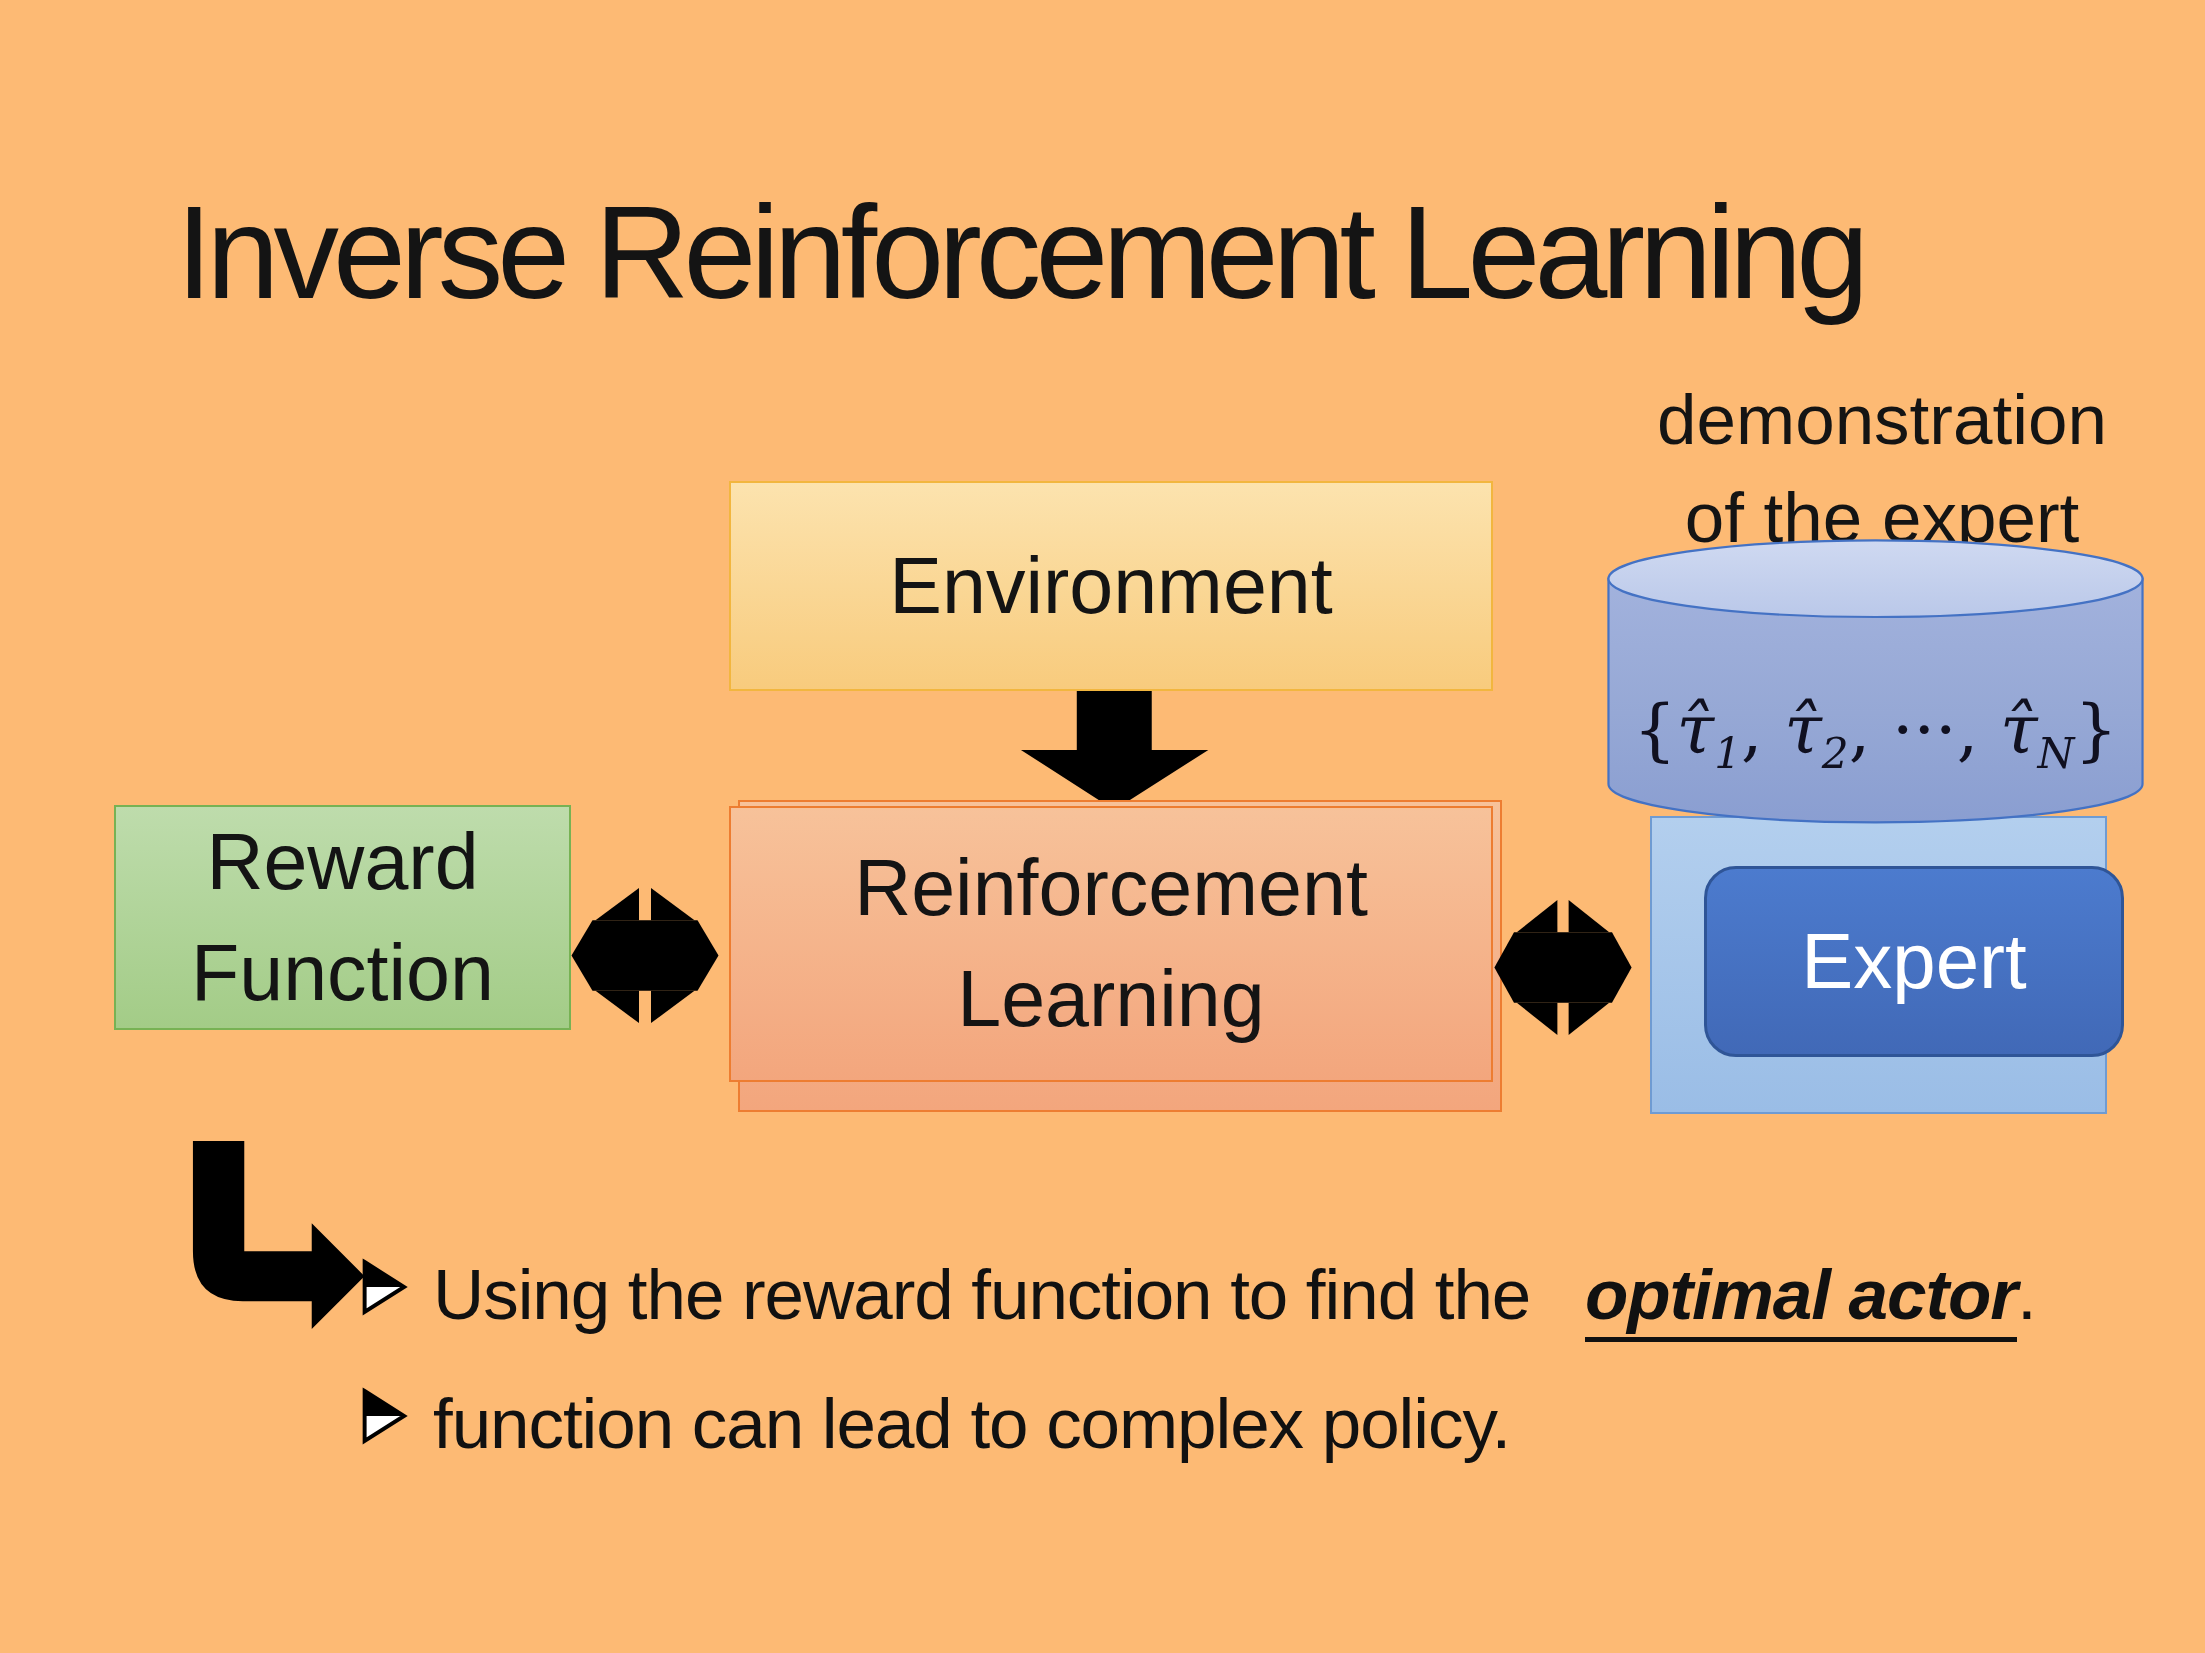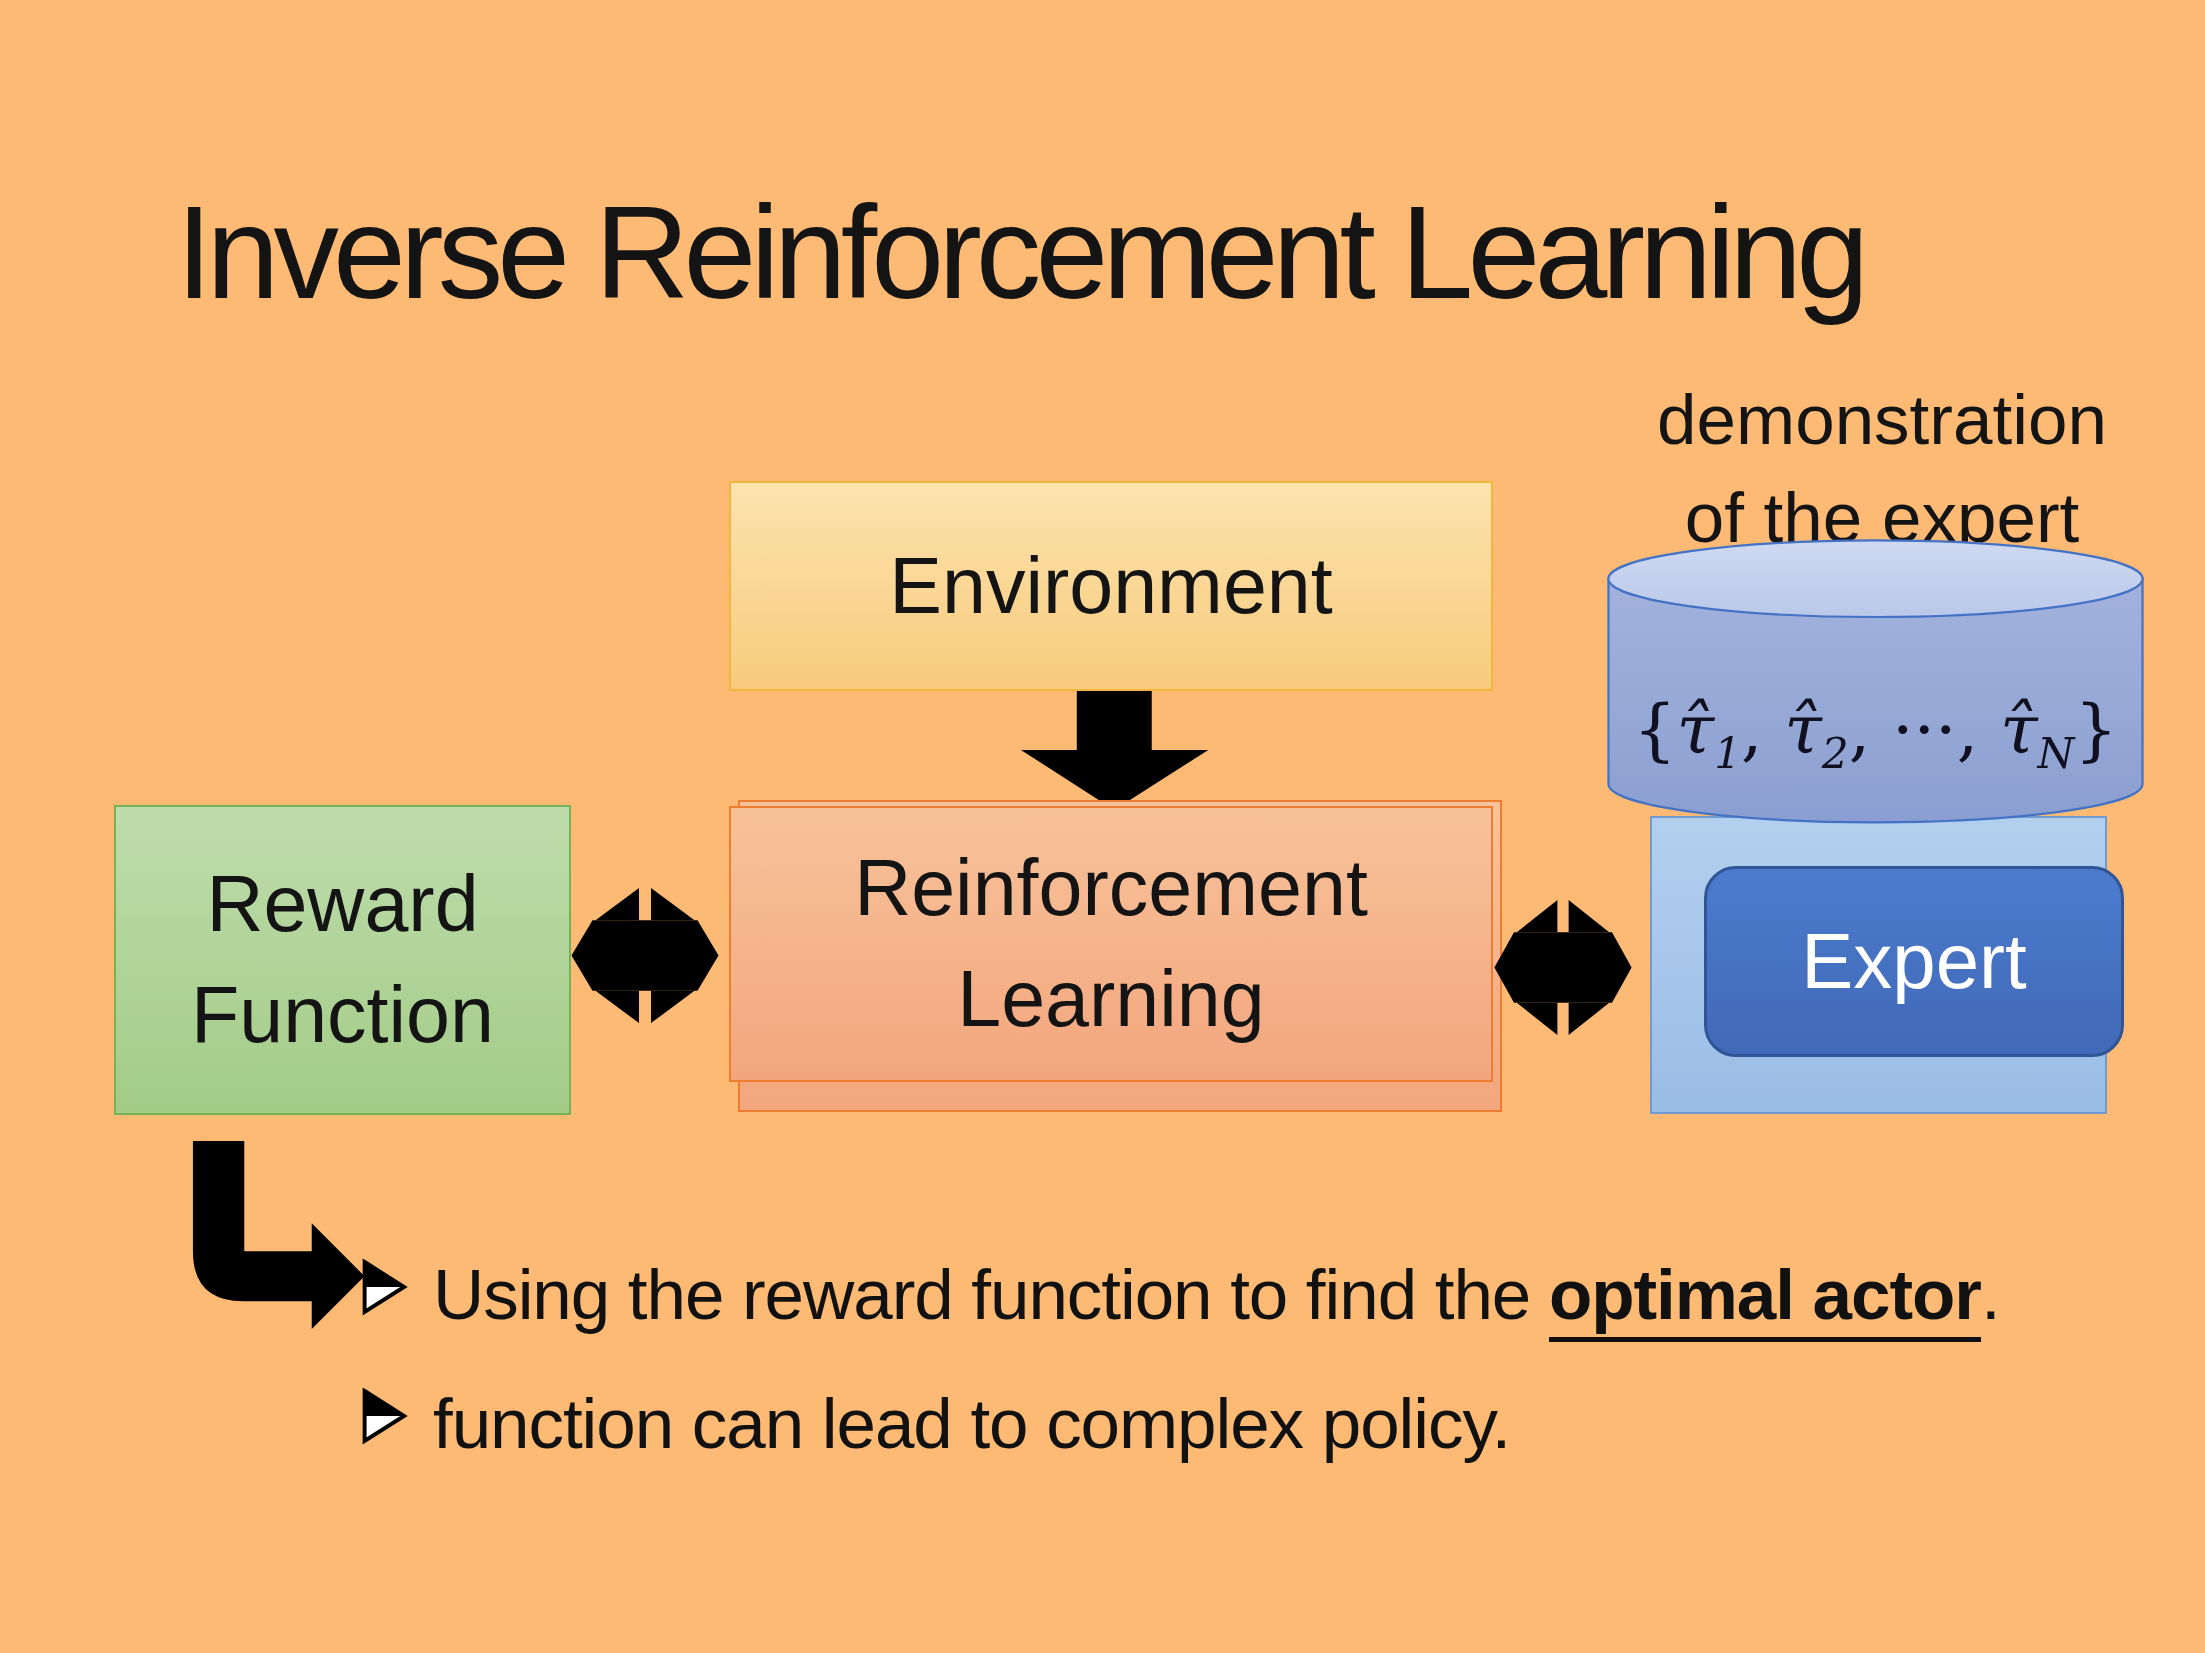--- a/index.html
+++ b/index.html
@@ -29,21 +29,21 @@
     left:738px;top:800px;width:764px;height:312px;
     background:linear-gradient(#F7C29A,#F3A67D);border:2.2px solid #ED7D31;
     position:absolute;box-sizing:border-box;z-index:2;
   }
   .rl-box{
     left:729px;top:806px;width:764px;height:276px;
     background:linear-gradient(#F7C29A,#F3A67D);border:2.2px solid #ED7D31;
     font-size:79px;line-height:1.4;z-index:3;
   }
   .green-box{
-    left:114px;top:805px;width:457px;height:310px;
+    left:114px;top:805px;width:457px;height:225px;
     background:linear-gradient(#BEDCAC,#A3CC87);border:2.2px solid #77B254;
     font-size:79px;line-height:1.4;z-index:3;
   }
   .expert-container{
     left:1650px;top:816px;width:457px;height:298px;
     background:linear-gradient(#B3CFEE,#9ABDE6);border:2.2px solid #6F9BD2;
     position:absolute;box-sizing:border-box;z-index:1;
   }
   .expert-box{
     left:1704px;top:866px;width:420px;height:191px;border-radius:32px;
@@ -66,22 +66,22 @@
   .quad-right{position:absolute;left:1493px;top:894px;width:140px;height:147px;z-index:4;}
   .bent-arrow{position:absolute;left:190px;top:1141px;width:176px;height:191px;z-index:2;}
   
   .bullet{position:absolute;left:362px;display:flex;align-items:flex-start;
           font-size:71px;letter-spacing:-0.015em;color:#111111;}
   .bullet .marker{flex:0 0 auto;margin-top:5.9px;}
   .bullet .btext{margin-left:25px;line-height:1.26;}
   .bullet1{top:1250px;width:1764px;}
   .bullet2{top:1379px;width:1764px;}
   .em-ul{
-    font-weight:bold;
-    border-bottom:5.9px solid #111111;padding-bottom:2.9px;
+    font-weight:bold;font-style:italic;
+    border-bottom:5.9px solid #111111;padding-bottom:2.9px;margin-left:36px;
   }
 </style>
 </head>
 <body>
 
 <div class="stage">
 
   <div class="title">Inverse Reinforcement Learning</div>
 
   <div class="demo-caption">

